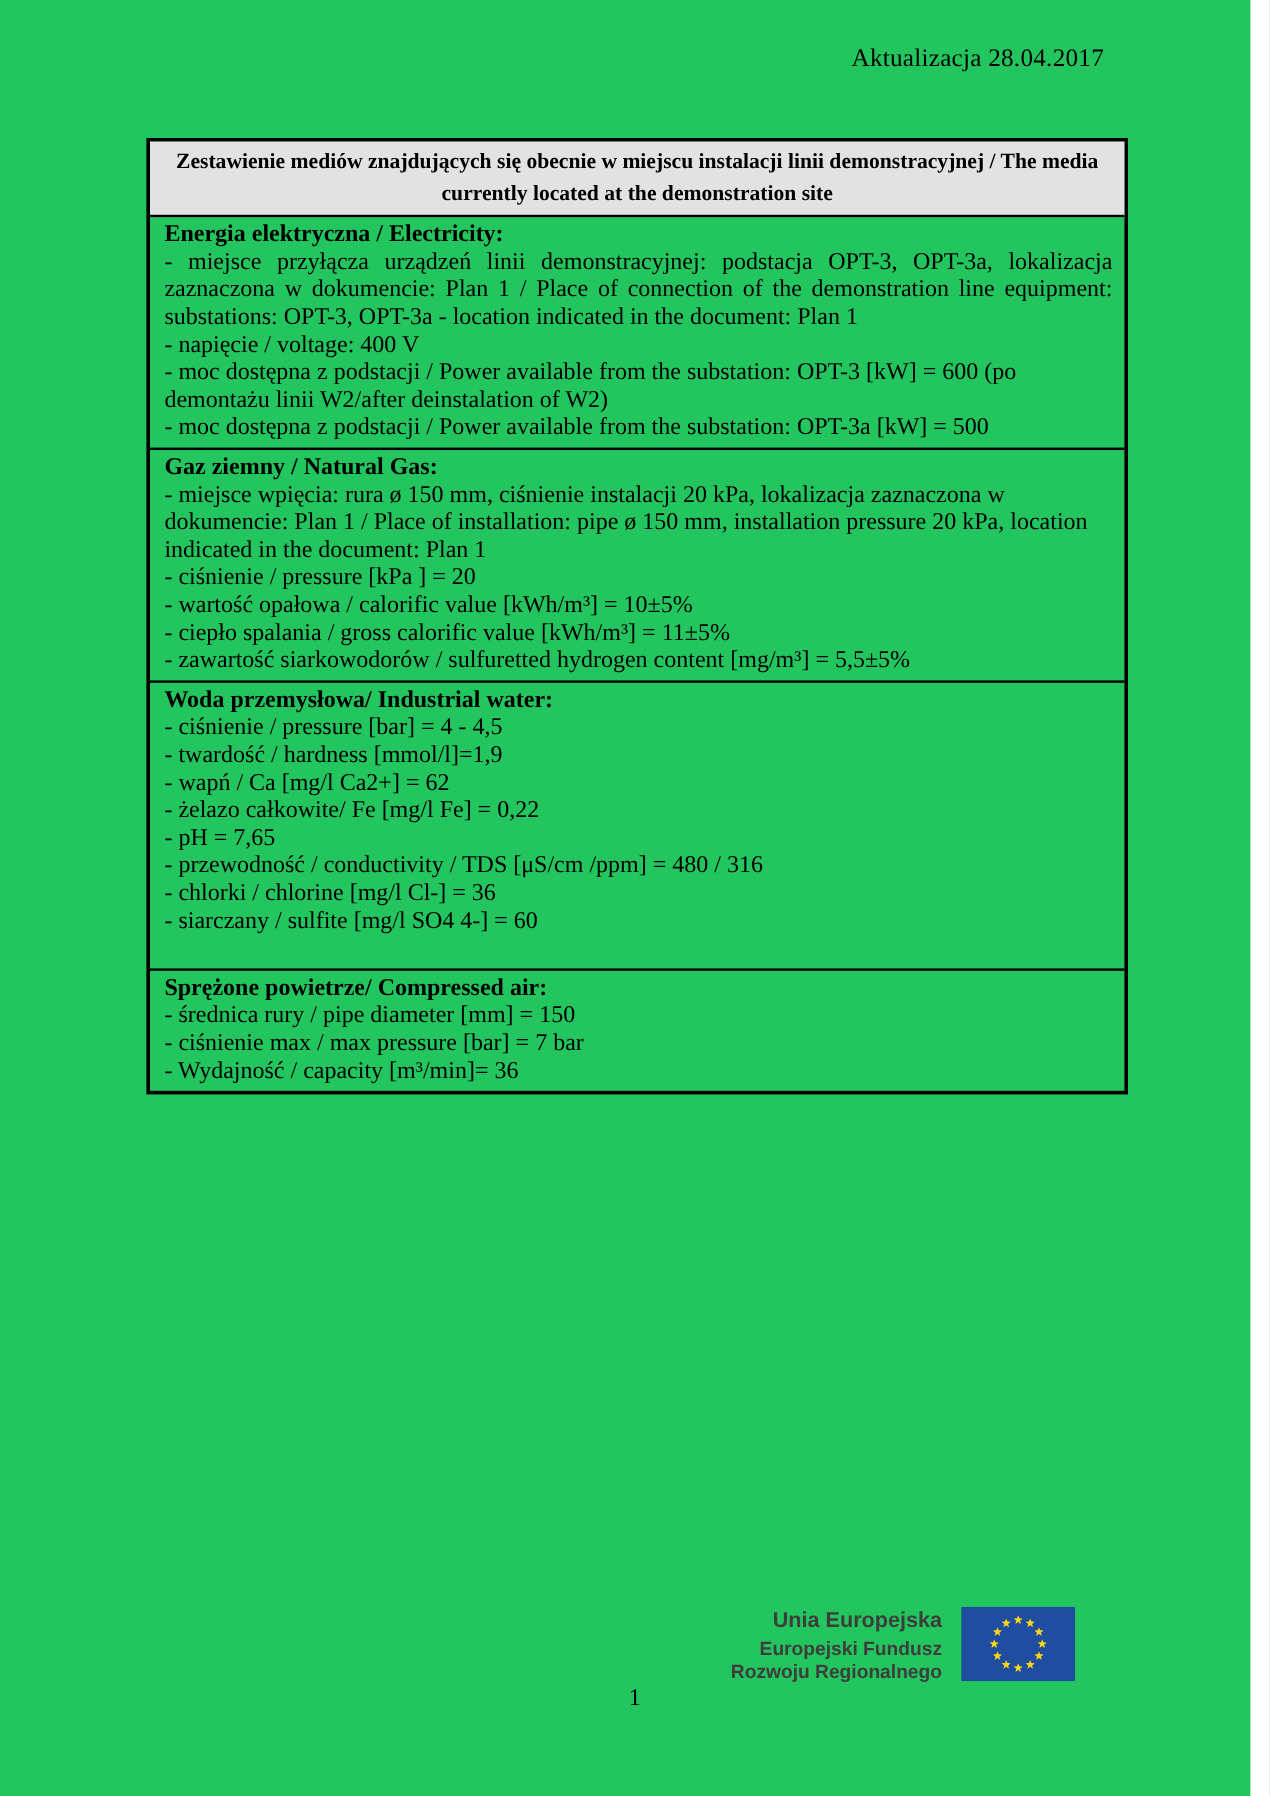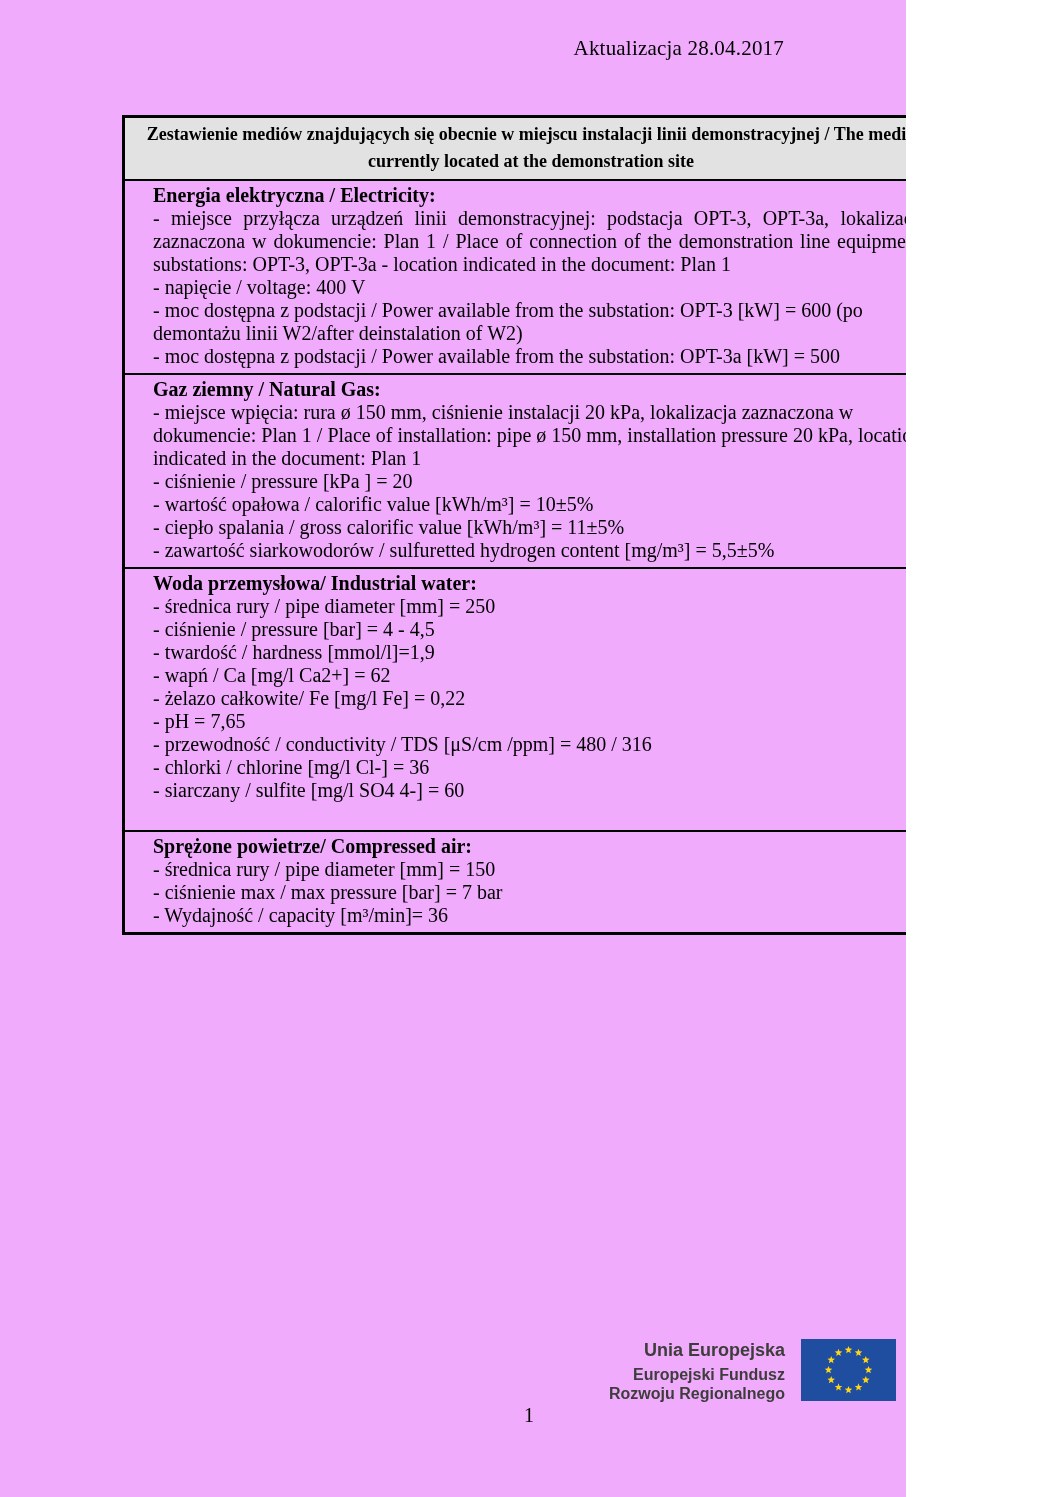--- a/index.html
+++ b/index.html
@@ -1,21 +1,21 @@
 <!DOCTYPE html>
 <html><head>
 <meta charset="utf-8">
 <style>
   * { margin: 0; padding: 0; box-sizing: border-box; }
   html, body { background: #ffffff; }
   .page {
     position: relative;
-    width: 906px;
+    width: 1042px;
     height: 1497px;
-    background: #f0abfc;
+    background: #22c55e;
     font-family: "Liberation Serif", serif;
     color: #000000;
     overflow: hidden;
   }
   .update-note {
     position: absolute;
     top: 36px;
     right: 122px;
     font-size: 21px;
     letter-spacing: 0.2px;
@@ -31,21 +31,21 @@
     background: #e2e2e2;
     border-bottom: 2px solid #000000;
     font-weight: bold;
     font-size: 18px;
     line-height: 27px;
     text-align: center;
     padding: 3px 8px 4px 8px;
   }
   .table-section {
     border-bottom: 2px solid #000000;
-    padding: 3px 10px 5px 28px;
+    padding: 3px 10px 5px 12px;
     font-size: 20px;
     line-height: 23px;
   }
   .table-section:last-child { border-bottom: none; }
   .section-heading { font-weight: bold; }
   .table-section p { margin: 0; }
   .table-section p.justify { text-align: justify; }
   .section-water { padding-bottom: 28px; }
   .footer {
     position: absolute;
@@ -114,21 +114,20 @@
       <div class="section-heading">Gaz ziemny / Natural Gas:</div>
       <p>- miejsce wpięcia: rura ø 150 mm, ciśnienie instalacji 20 kPa, lokalizacja zaznaczona w dokumencie: Plan 1 / Place of installation: pipe ø 150 mm, installation pressure 20 kPa, location indicated in the document: Plan 1</p>
       <p>- ciśnienie / pressure [kPa ] = 20</p>
       <p>- wartość opałowa / calorific value [kWh/m³] = 10±5%</p>
       <p>- ciepło spalania / gross calorific value [kWh/m³] = 11±5%</p>
       <p>- zawartość siarkowodorów / sulfuretted hydrogen content [mg/m³] = 5,5±5%</p>
     </div>
 
     <div class="table-section section-water">
       <div class="section-heading">Woda przemysłowa/ Industrial water:</div>
-      <p>- średnica rury / pipe diameter [mm] = 250</p>
       <p>- ciśnienie / pressure [bar] = 4 - 4,5</p>
       <p>- twardość / hardness [mmol/l]=1,9</p>
       <p>- wapń / Ca [mg/l Ca2+] = 62</p>
       <p>- żelazo całkowite/ Fe [mg/l Fe] = 0,22</p>
       <p>- pH = 7,65</p>
       <p>- przewodność / conductivity / TDS [μS/cm /ppm] = 480 / 316</p>
       <p>- chlorki / chlorine [mg/l Cl-] = 36</p>
       <p>- siarczany / sulfite [mg/l SO4 4-] = 60</p>
     </div>
 

